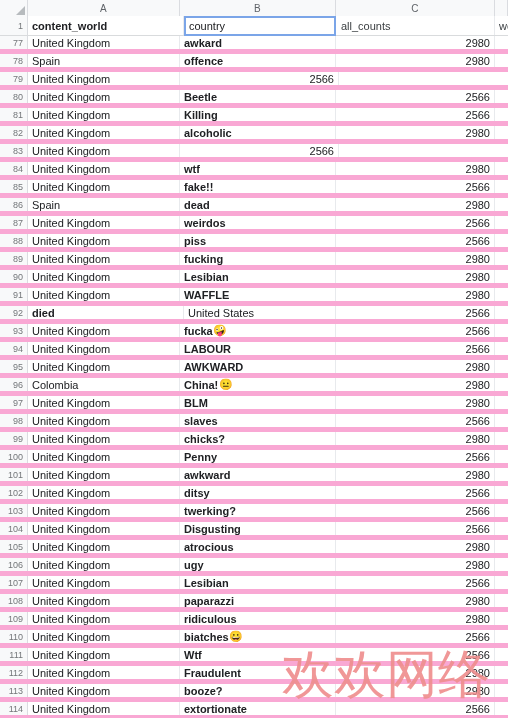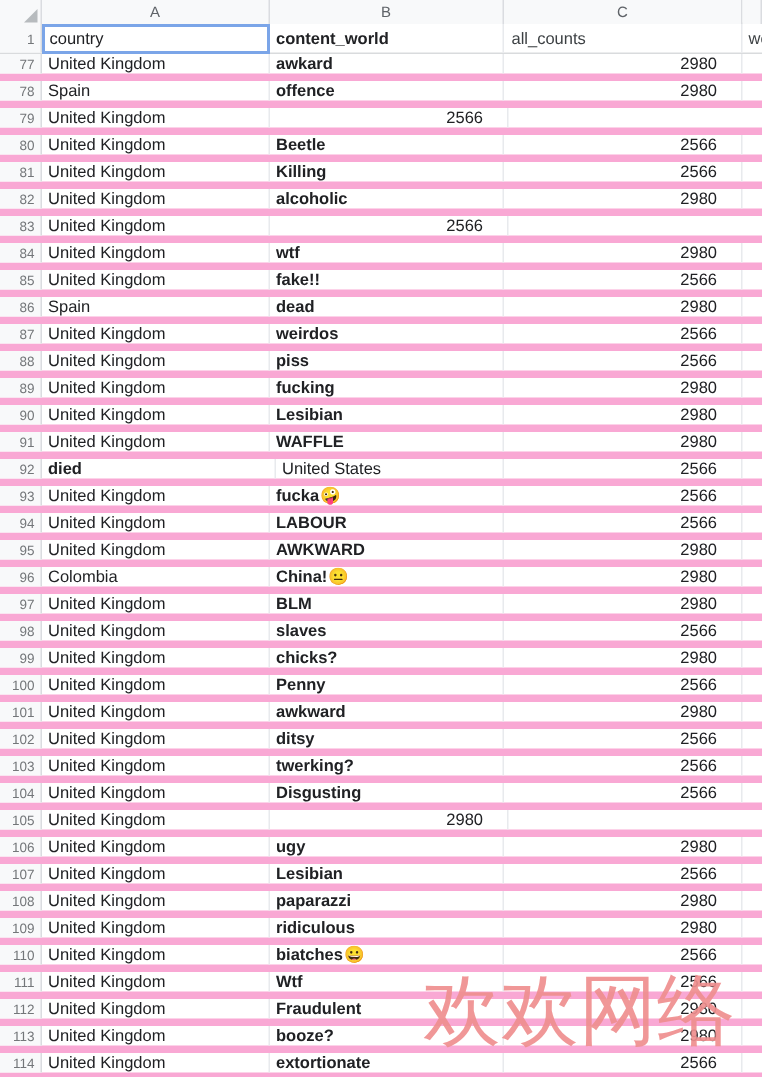--- a/index.html
+++ b/index.html
@@ -82,21 +82,21 @@
     font-size: 11px;
     color: #202124;
     display: flex;
     align-items: center;
     padding: 0 4px;
     overflow: hidden;
     white-space: nowrap;
   }
   .cell.a { width: 152px; min-width: 152px; }
   .cell.b { width: 156px; min-width: 156px; font-weight: bold; }
-  .cell.c { width: 159px; min-width: 159px; justify-content: flex-end; padding-right: 16px; }
+  .cell.c { width: 159px; min-width: 159px; justify-content: flex-end; padding-right: 4px; }
   .cell.d { width: 13px;  min-width: 13px; border-right: none; }
 
   
   .row.headrow .cell.a {
     border: 2px solid #7ba5e8;
     height: 20px;
     padding: 0 3px;
     color: #202124;
     font-weight: normal;
   }
@@ -143,22 +143,22 @@
       <span class="corner-tri"></span>
     </div>
     <div class="colhead ca">A</div>
     <div class="colhead cb">B</div>
     <div class="colhead cc">C</div>
     <div class="colhead cd"></div>
   </div>
 
   <div class="row headrow">
     <div class="rownum">1</div>
+    <div class="cell b">content_world</div>
     <div class="cell a">country</div>
-    <div class="cell b">content_world</div>
     <div class="cell c">all_counts</div>
     <div class="cell d">wo</div>
   </div>
 
   <div id="rows-container">
       <div class="row">
         <div class="rownum">77</div>
         <div class="cell a">United Kingdom</div>
         <div class="cell b">
           <span>awkard</span>
@@ -401,20 +401,23 @@
         <div class="cell a">United Kingdom</div>
         <div class="cell b">
           <span>Disgusting</span>
         </div>
         <div class="cell c">2566</div>
         <div class="cell d"></div>
       </div>
       <div class="row">
         <div class="rownum">105</div>
         <div class="cell a">United Kingdom</div>
+        <div class="cell b">
+          <span>atrocious</span>
+        </div>
         <div class="cell c">2980</div>
         <div class="cell d"></div>
       </div>
       <div class="row">
         <div class="rownum">106</div>
         <div class="cell a">United Kingdom</div>
         <div class="cell b">
           <span>ugy</span>
         </div>
         <div class="cell c">2980</div>

